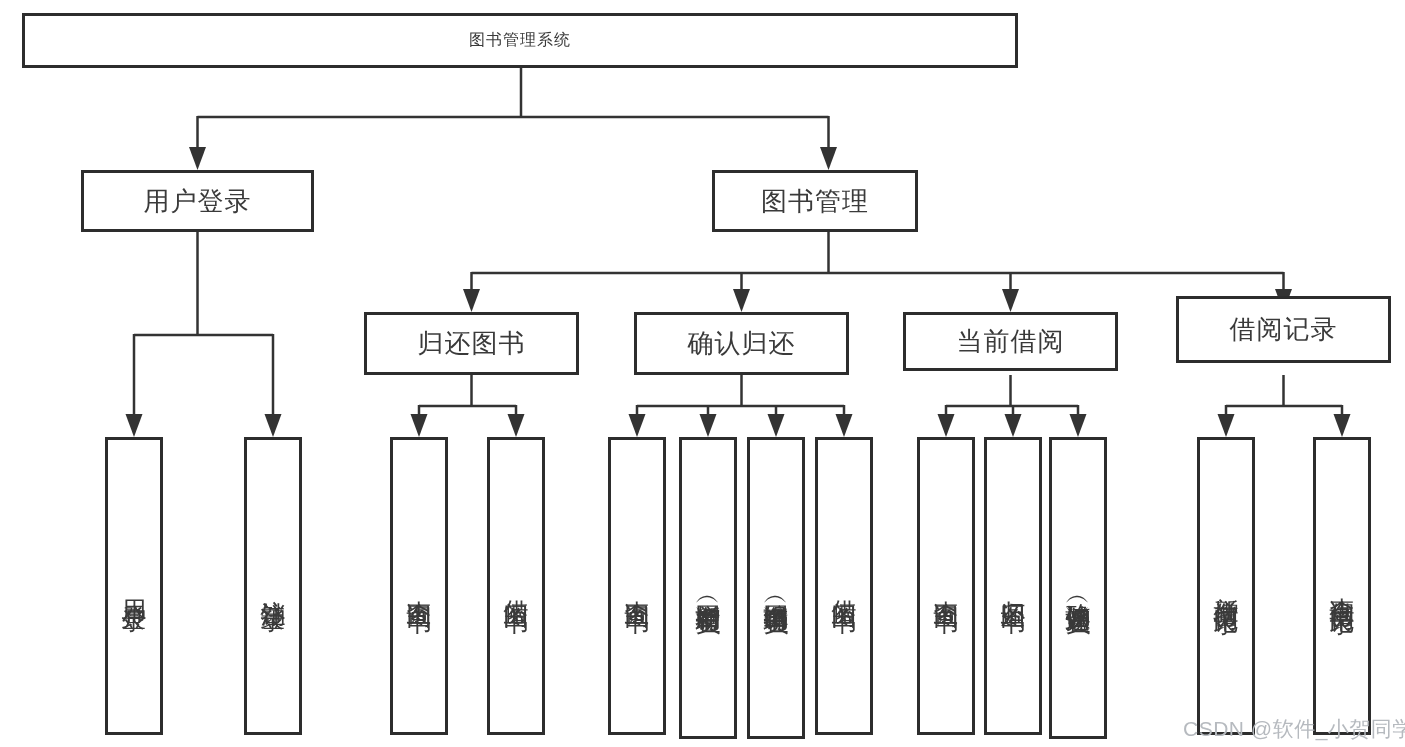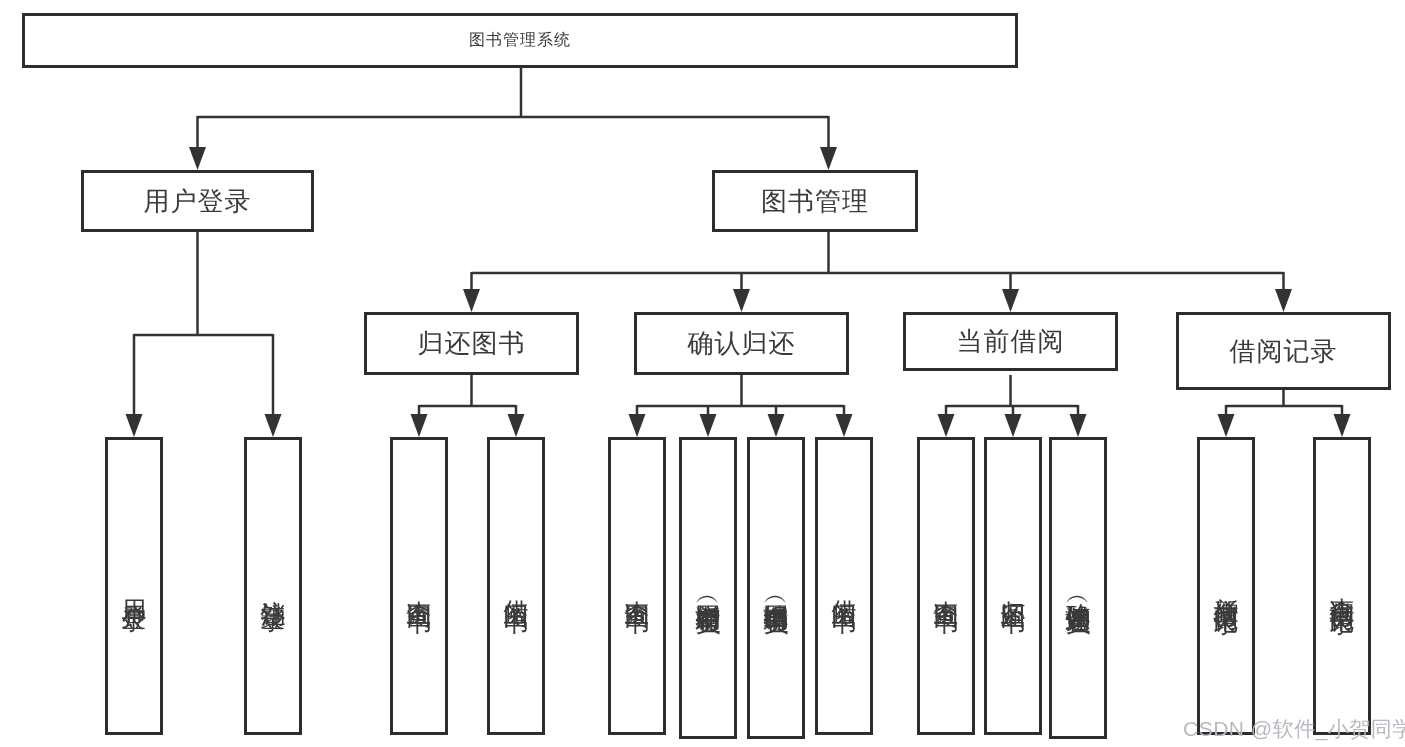--- a/index.html
+++ b/index.html
@@ -121,21 +121,21 @@
   </svg>
 
   <div class="node root-node" style="left:22px; top:13px; width:996px; height:55px;">图书管理系统</div>
 
   <div class="node h-node" style="left:81px; top:170px; width:233px; height:62px;">用户登录</div>
   <div class="node h-node" style="left:712px; top:170px; width:206px; height:62px;">图书管理</div>
 
   <div class="node h-node" style="left:364px; top:312px; width:215px; height:63px;">归还图书</div>
   <div class="node h-node" style="left:634px; top:312px; width:215px; height:63px;">确认归还</div>
   <div class="node h-node" style="left:903px; top:312px; width:215px; height:59px;">当前借阅</div>
-  <div class="node h-node" style="left:1176px; top:312px; width:215px; height:78px;">借阅记录</div>
+  <div class="node h-node" style="left:1176px; top:296px; width:215px; height:67px;">借阅记录</div>
 
   <div class="node v-node" style="left:105px; top:437px; width:58px; height:298px;">用户登录</div>
   <div class="node v-node" style="left:244px; top:437px; width:58px; height:298px;">注销登录</div>
 
   <div class="node v-node" style="left:390px; top:437px; width:58px; height:298px;">查询图书</div>
   <div class="node v-node" style="left:487px; top:437px; width:58px; height:298px;">借阅图书</div>
 
   <div class="node v-node" style="left:608px; top:437px; width:58px; height:298px;">查询图书</div>
   <div class="node v-node long" style="left:679px; top:437px; width:58px; height:302px;">新增图书（管理员）</div>
   <div class="node v-node long" style="left:747px; top:437px; width:58px; height:302px;">编辑图书（管理员）</div>

